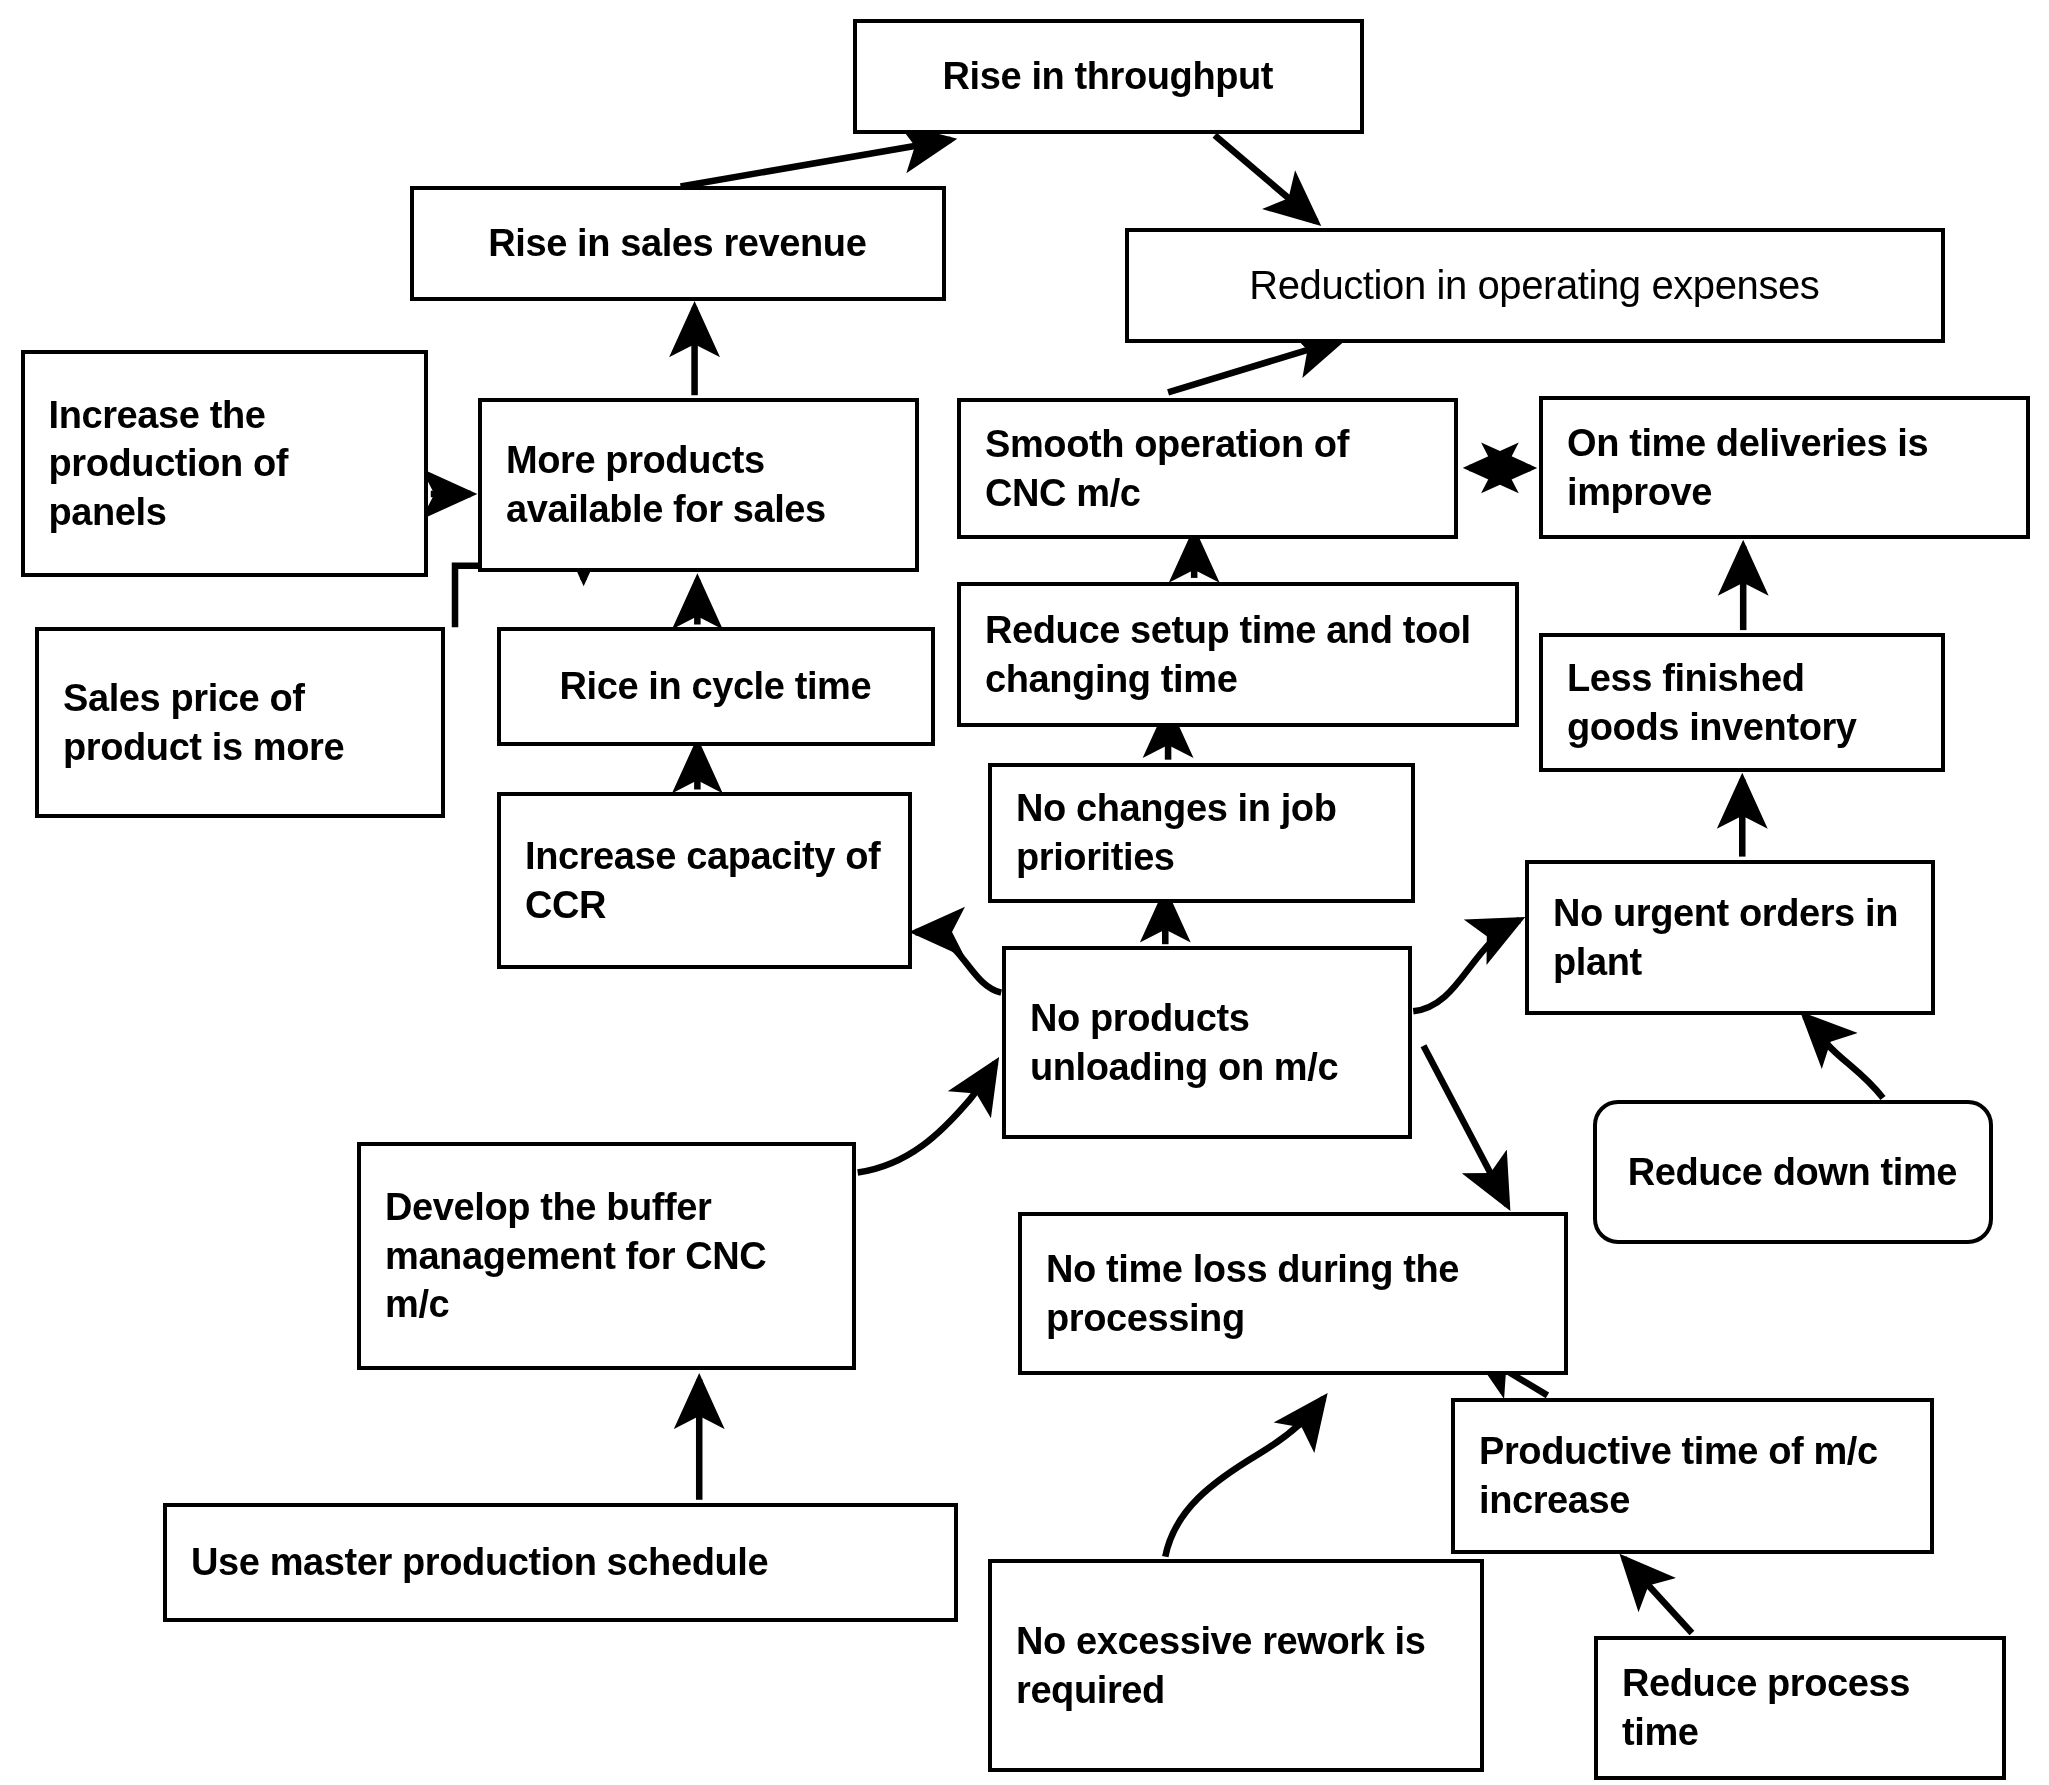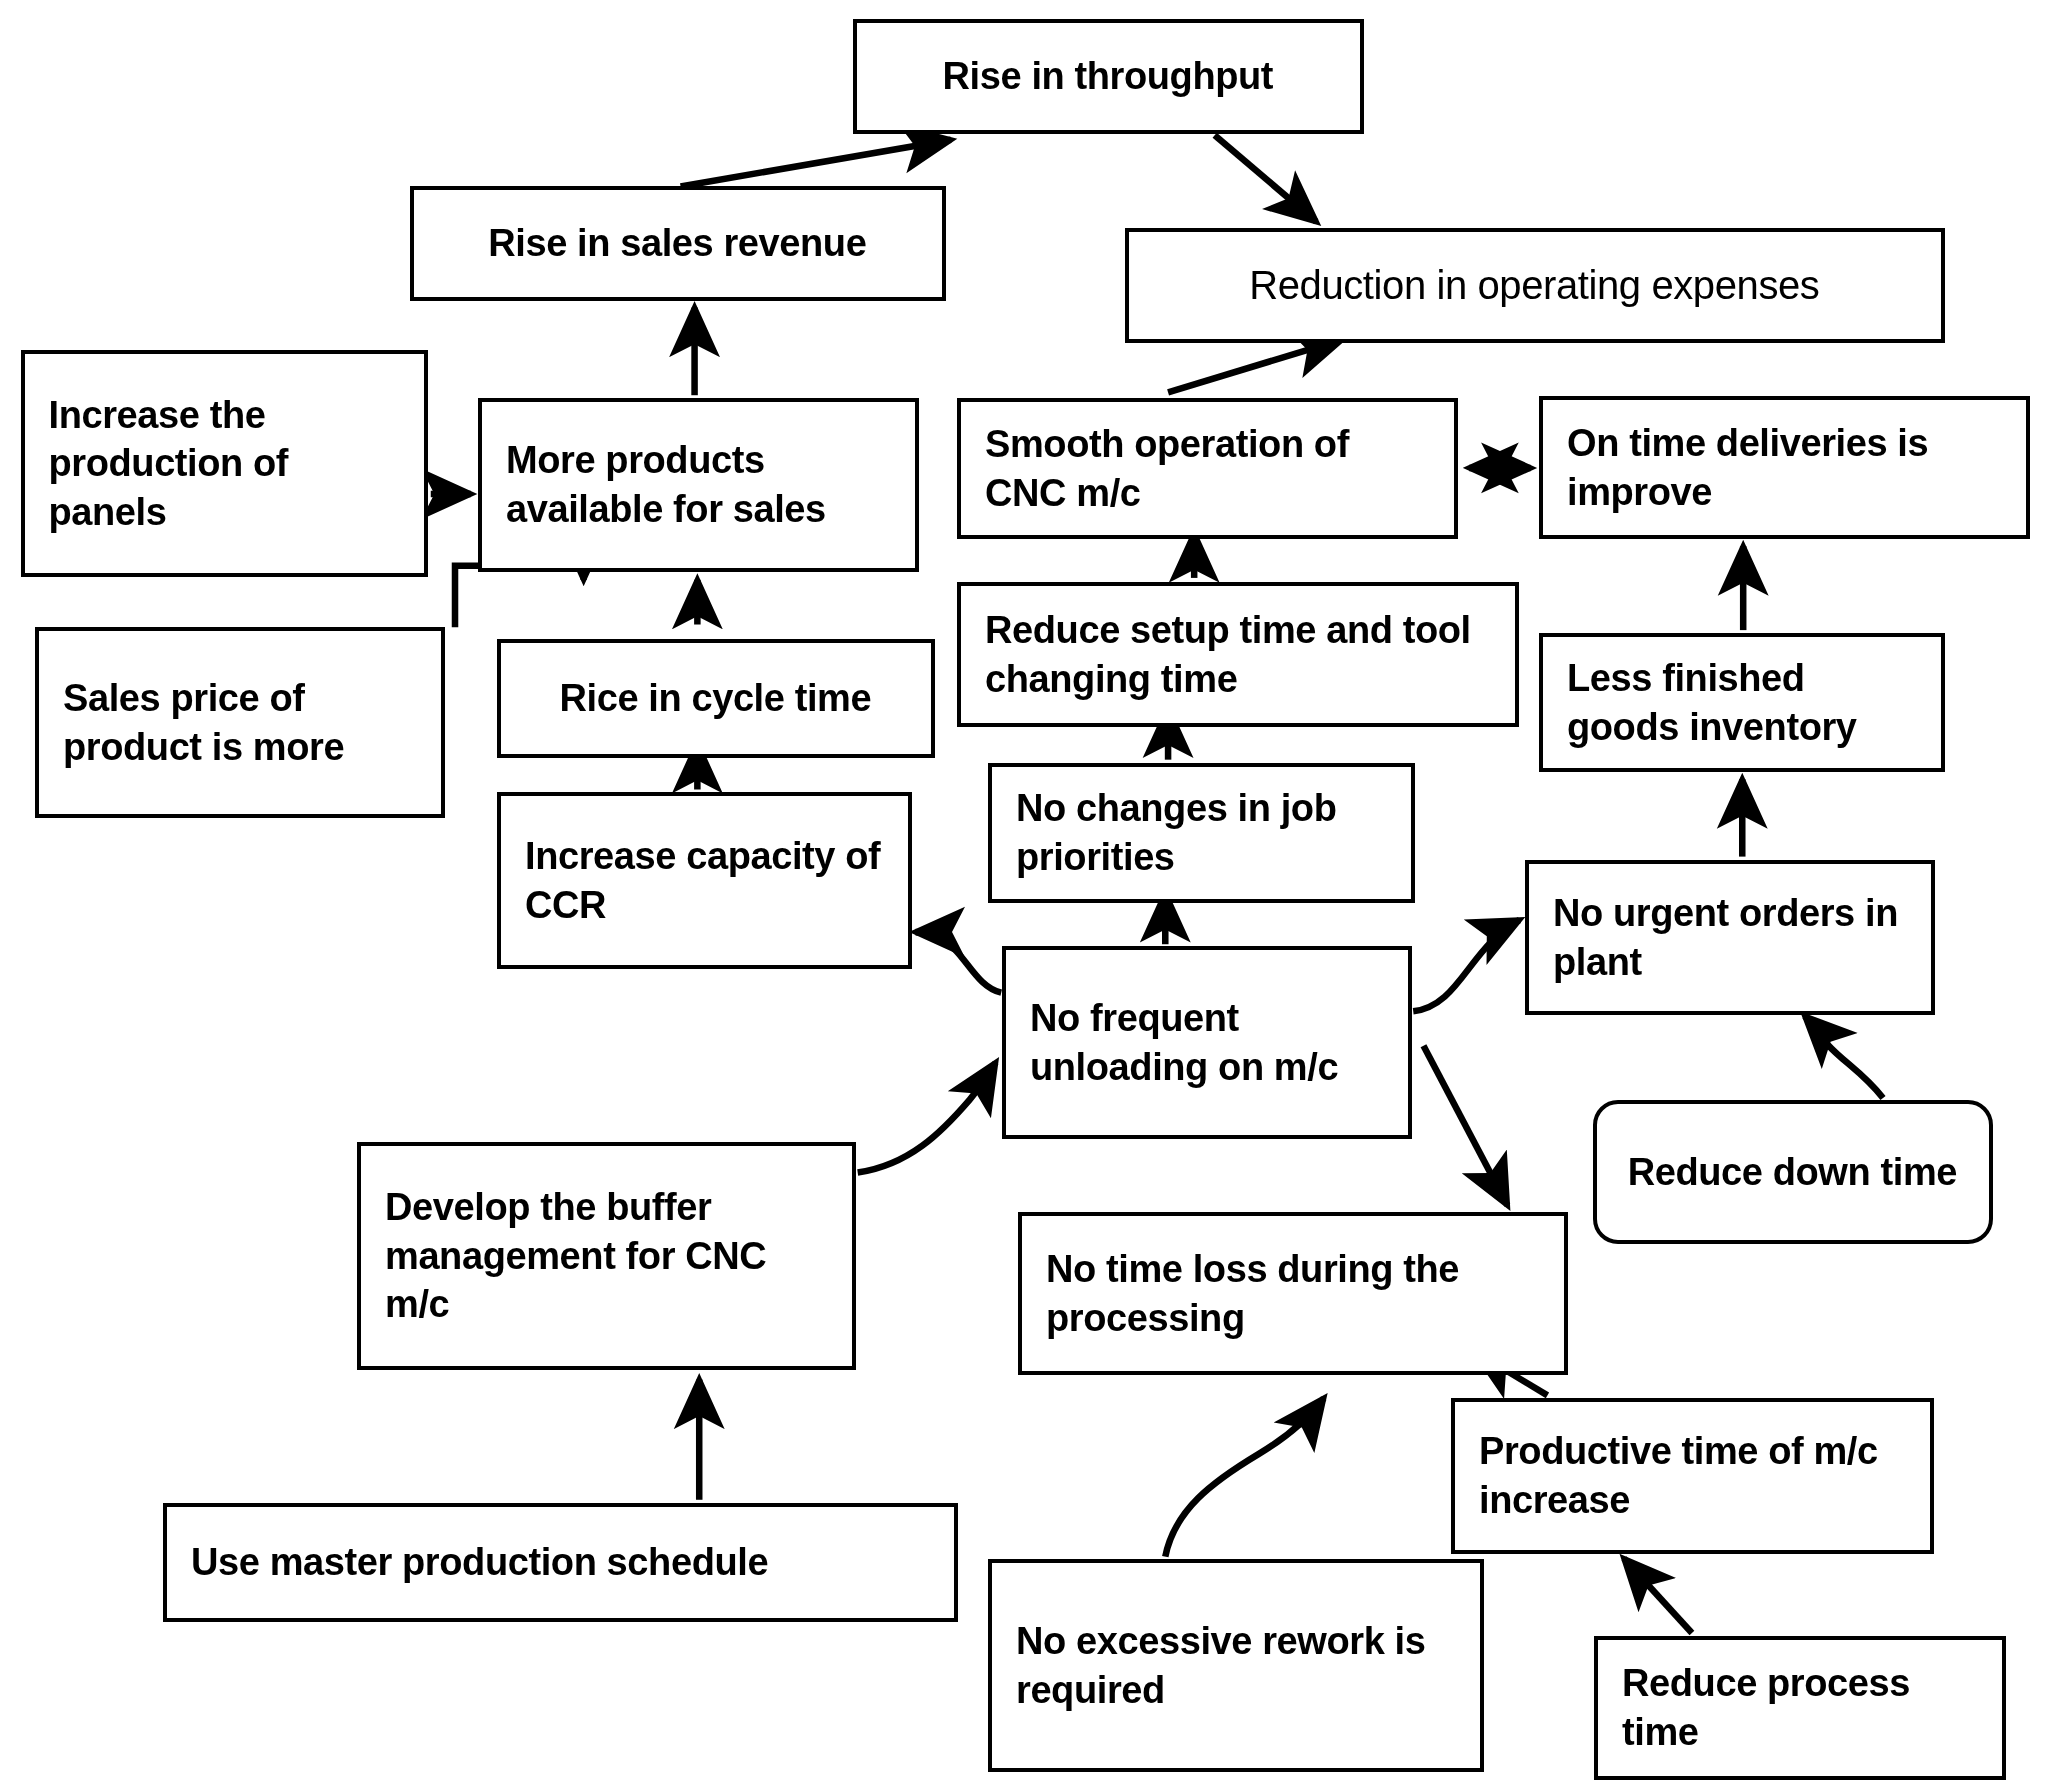--- a/index.html
+++ b/index.html
@@ -108,40 +108,40 @@
       </div>
       <div class="node" style="left: 957px; top: 398px; width: 501px; height: 141px;">
         <span class="txt">Smooth operation of CNC m/c</span>
       </div>
       <div class="node" style="left: 1539px; top: 396px; width: 491px; height: 143px;">
         <span class="txt">On time deliveries is improve</span>
       </div>
       <div class="node" style="left: 35px; top: 627px; width: 410px; height: 191px;">
         <span class="txt">Sales price of product is more</span>
       </div>
-      <div class="node center" style="left: 497px; top: 627px; width: 438px; height: 119px; margin-top: 12px;">
+      <div class="node center" style="left: 497px; top: 627px; width: 438px; height: 119px;">
         <span class="txt">Rice in cycle time</span>
       </div>
       <div class="node" style="left: 957px; top: 582px; width: 562px; height: 145px;">
         <span class="txt">Reduce setup time and tool changing time</span>
       </div>
       <div class="node" style="left: 1539px; top: 633px; width: 406px; height: 139px;">
         <span class="txt">Less finished goods inventory</span>
       </div>
       <div class="node" style="left: 988px; top: 763px; width: 427px; height: 140px;">
         <span class="txt">No changes in job priorities</span>
       </div>
       <div class="node" style="left: 497px; top: 792px; width: 415px; height: 177px;">
         <span class="txt">Increase capacity of CCR</span>
       </div>
       <div class="node" style="left: 1525px; top: 860px; width: 410px; height: 155px;">
         <span class="txt">No urgent orders in plant</span>
       </div>
       <div class="node" style="left: 1002px; top: 946px; width: 410px; height: 193px;">
-        <span class="txt">No frequent unloading on m/c</span>
+        <span class="txt">No products unloading on m/c</span>
       </div>
       <div class="node center" style="left: 1593px; top: 1100px; width: 400px; height: 144px; border-radius: 25px;">
         <span class="txt">Reduce down time</span>
       </div>
       <div class="node" style="left: 357px; top: 1142px; width: 499px; height: 228px;">
         <span class="txt">Develop the buffer management for CNC m/c</span>
       </div>
       <div class="node" style="left: 1018px; top: 1212px; width: 550px; height: 163px;">
         <span class="txt">No time loss during the processing</span>
       </div>

